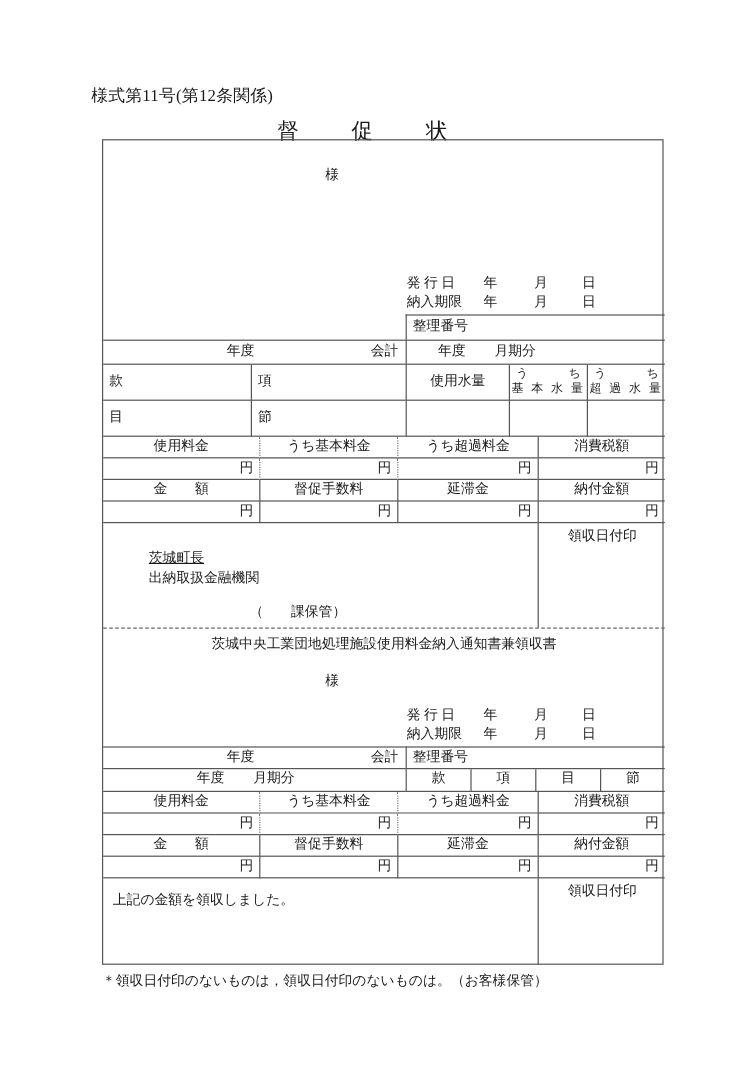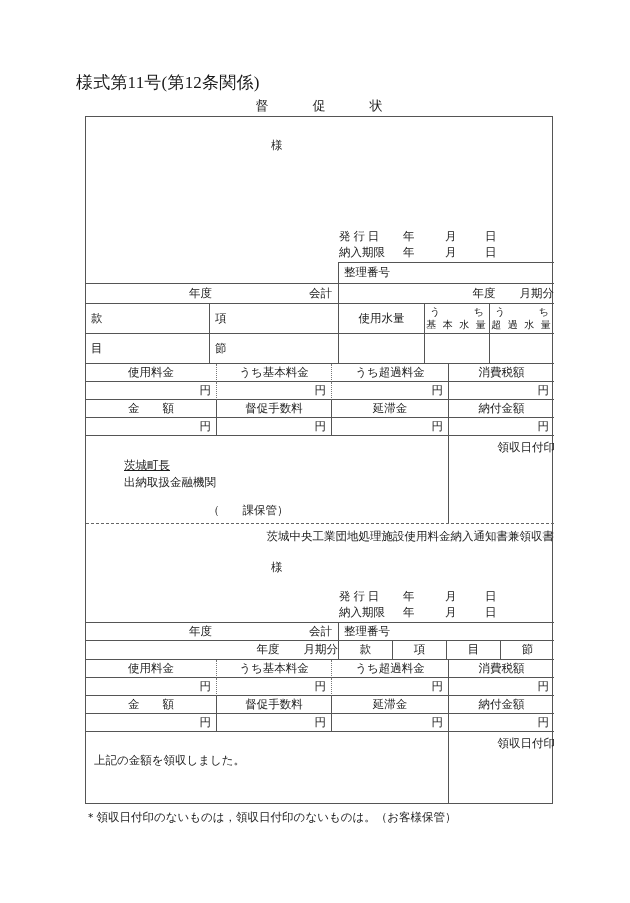--- a/index.html
+++ b/index.html
@@ -17,45 +17,45 @@
   }
   .page {
     position: absolute;
     left: 0; top: 0;
     width: 630px; height: 903px;
   }
   
   .form-no {
     position: absolute;
     left: 76px; top: 71px;
-    font-size: 17px;
+    font-size: 14px;
     letter-spacing: 0.2px;
     white-space: nowrap;
   }
   .doc-title {
     position: absolute;
-    left: 85px; top: 97px;
+    left: 68px; top: 97px;
     width: 468px;
     text-align: center;
-    font-size: 13px;
+    font-size: 18px;
     white-space: nowrap;
   }
   .doc-title span { padding: 0 22px; }
 
   
   .frame {
     position: absolute;
     left: 85px; top: 116px;
     width: 468px;
     height: 688px;
     border: 1px solid #555;
     box-sizing: border-box;
   }
   .abs { position: absolute; }
-  .ctr { text-align: right; }
+  .ctr { text-align: center; }
 
   
   .postcard {
     position: absolute; left: 0; top: 3px;
     width: 468px; text-align: center;
     font-size: 11.5px;
   }
   .addressee {
     position: absolute; left: 185px; top: 21px;
     font-size: 11.5px;
@@ -82,21 +82,21 @@
   .dl-d { display: inline-block; width: 20px; text-align: left; }
 
   
   .cell {
     position: absolute;
     box-sizing: border-box;
     font-size: 11.5px;
     line-height: 1.15;
   }
   .bt { border-top: 1px solid #555; }
-  .bb { border-bottom: 1px solid #555; justify-content: flex-end; }
+  .bb { border-bottom: 1px solid #555; }
   .bl { border-left: 1px solid #555; }
   .bl-dot { border-left: 1px dotted #777; text-align: center; }
   .pad-l { padding-left: 5px; }
   .pad-r { padding-right: 5px; }
   .vc { display: flex; align-items: center; }
   .vc.center { justify-content: center; }
   .vc.right { justify-content: flex-end; }
   .vc.left { justify-content: flex-start; }
 
   .spread {
@@ -372,21 +372,21 @@
       <span>円</span>
     </div>
     <div class="cell bb bl vc right pad-r" style="left:245px; top:597px; width:117px; height:18px;">
       <span>円</span>
     </div>
     <div class="cell bb bl vc right pad-r" style="left:362px; top:597px; width:106px; height:18px;">
       <span>円</span>
     </div>
 
     <div class="cell" style="left:0px; top:615px; width:362px; height:72px;">
-      <div class="memo" style="left:8px; top:20px;">上記の金額を領収しました。</div>
+      <div class="memo" style="left:8px; top:10px;">上記の金額を領収しました。</div>
     </div>
     <div class="cell bl" style="left:362px; top:615px; width:106px; height:72px;">
       <div class="abs ctr" style="left:0; top:5px; width:106px; font-size:11.5px;">領収日付印</div>
     </div>
 
   </div>
 
   <div class="footnote">＊領収日付印のないものは，領収日付印のないものは。（お客様保管）</div>
 
 </div>

